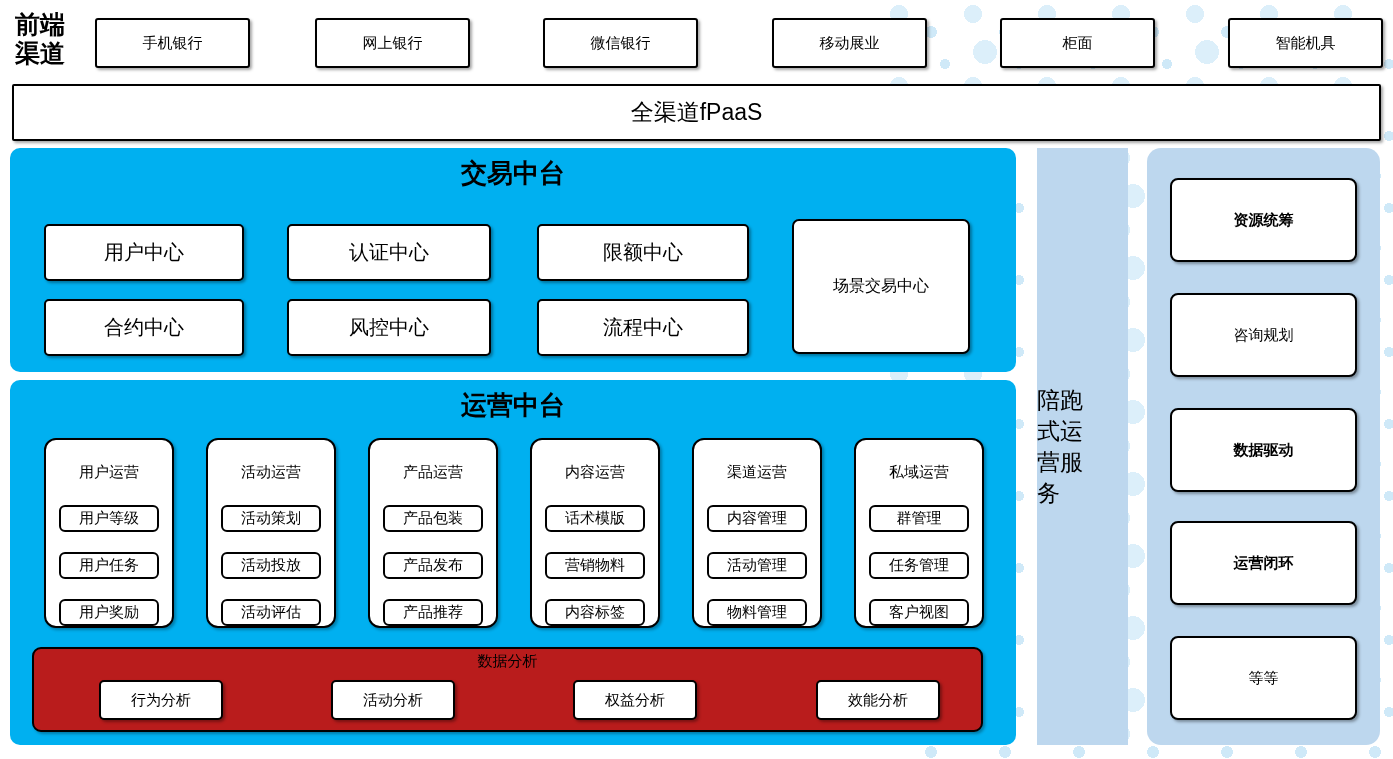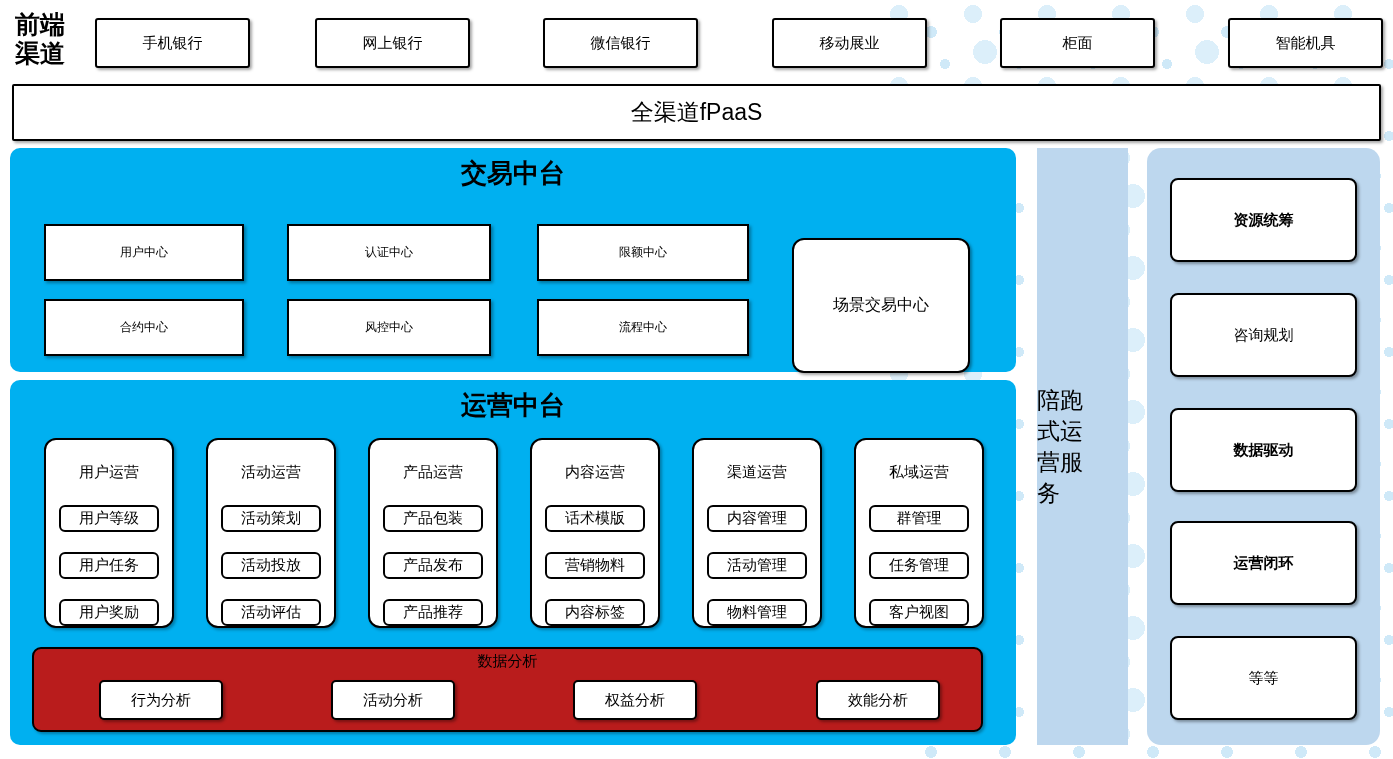--- a/index.html
+++ b/index.html
@@ -25,22 +25,22 @@
   .front-label{
     position:absolute;left:6px;top:10px;width:68px;text-align:center;
     font-family:"Liberation Serif",serif;font-weight:bold;font-size:25px;line-height:29px;
   }
   .chan{top:18px;width:151px;height:46px;border-radius:3px;}
   .fpaas{left:12px;top:84px;width:1365px;height:53px;font-size:23px;border-radius:2px;}
   .panel{position:absolute;left:10px;width:1006px;background:var(--cyan);border-radius:10px;}
   .trade{top:148px;height:224px;}
   .ops{top:380px;height:365px;}
   .panel-title{text-align:center;font-size:26px;font-weight:bold;padding-top:8px;}
-  .tbox{height:53px;border-radius:0;font-size:12px;}
-  .tall{left:782px;top:90px;width:174px;height:131px;border-radius:12px;font-size:16px;}
+  .tbox{height:53px;border-radius:5px;font-size:20px;}
+  .tall{left:782px;top:71px;width:174px;height:131px;border-radius:7px;font-size:16px;}
   .group{
     position:absolute;top:58px;width:126px;height:186px;background:#fff;
     border:2px solid var(--border);border-radius:12px;
     display:flex;flex-direction:column;align-items:center;
     box-shadow:2px 2px 3px rgba(0,0,0,.3);
   }
   .gtitle{font-size:15px;margin-top:23px;}
   .mini{
     position:relative;width:96px;height:38px;background:#fff;border:2px solid var(--border);
     border-radius:6px;display:flex;align-items:center;justify-content:center;

